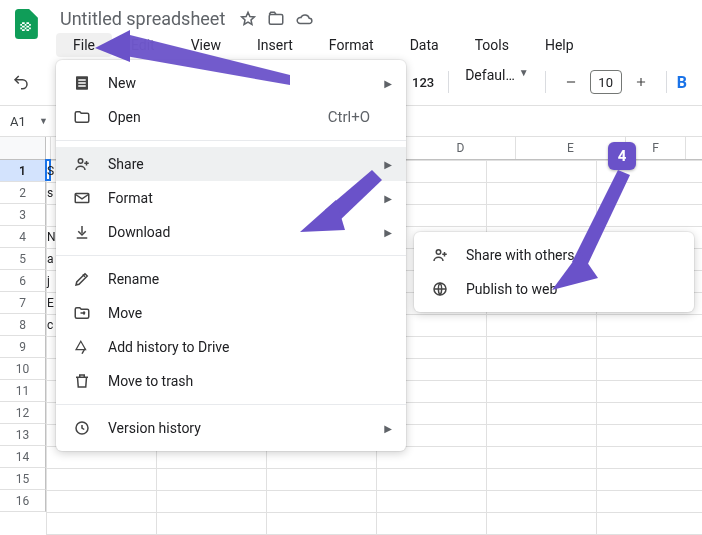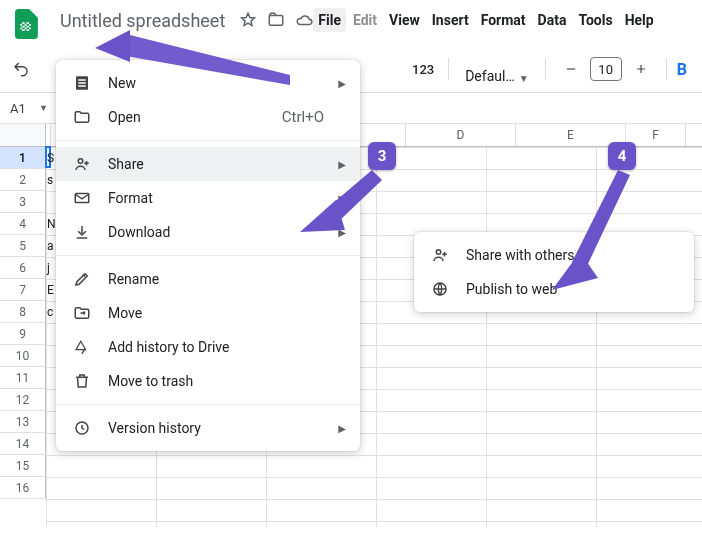--- a/index.html
+++ b/index.html
@@ -20,55 +20,54 @@
     align-items: flex-start;
     padding: 6px 8px 0 8px;
     gap: 8px;
   }
   .app-icon {
     width: 40px; height: 40px;
     display: flex; align-items: center; justify-content: center;
     flex: none;
   }
   .app-icon .sheet-logo { width: 26px; height: 34px; }
-  .title-stack { display:flex; flex-direction:row; gap:0; }
+  .title-stack { display:flex; flex-direction:column; gap:0; }
   .title-row { display:flex; align-items:center; gap:10px; }
   .doc-title { font-size:18px; color:#5f6368; padding:2px 4px; }
   .title-icons { display:flex; gap:10px; color:#5f6368; }
   .title-icons svg { width:18px; height:18px; }
 
   
   .menubar { display:flex; gap:2px; padding:2px 0; }
   .menu-item {
-    padding:4px 5px;
+    padding:4px 17px;
     border-radius:4px;
     font-size:14px;
     color:#202124;
     cursor:pointer;
-    font-weight:bold;
   }
   .menu-item.active { background:rgba(0,0,0,0.06); }
 
   
   .toolbar {
     display:flex;
     align-items:center;
     gap:6px;
     padding:8px 10px 8px 6px;
     border-bottom:1px solid #e0e0e0;
   }
   .tbtn {
     width:30px; height:30px;
     display:flex; align-items:center; justify-content:center;
     border-radius:4px; color:#444;
   }
   .tool-sep { width:1px; height:22px; background:#dadce0; margin:0 4px; }
   .fmt-123 { font-size:13px; font-weight:500; padding:0 4px; }
   .font-sel {
-    display:flex; align-items:flex-end; gap:4px;
+    display:flex; align-items:flex-start; gap:4px;
     font-size:14px; padding:0 6px; height:30px;
     color:#202124;
   }
   .font-sel .arrow { font-size:10px; color:#5f6368; }
   .size-group { display:flex; align-items:center; gap:4px; }
   .size-box {
     width:32px; height:24px;
     border:1px solid #747775;
     border-radius:4px;
     display:flex; align-items:center; justify-content:center;
@@ -152,21 +151,21 @@
   .menu-panel .mi:hover, .menu-panel .mi.hover { background:#eef0f1; }
   .menu-panel .mi .ic { width:20px; height:20px; color:#444; display:flex;align-items:center;justify-content:center;}
   .menu-panel .mi .shortcut {
     position:absolute; right:36px; color:#5f6368; font-size:15px;
   }
   .menu-panel .mi .sub-arrow {
     position:absolute; right:14px; color:#5f6368; font-size:10px;
   }
   .menu-panel .sep { height:1px; background:#e8eaed; margin:6px 0; }
 
-  #file-menu { left:56px; top:60px; width:304px; }
+  #file-menu { left:56px; top:60px; width:350px; }
   #share-menu { left:414px; top:232px; width:280px; }
 
   
   .anno { position:absolute; z-index:50; pointer-events:none; }
   .badge {
     position:absolute;
     width:28px; height:28px;
     border-radius:6px;
     background:#6a52c9;
     color:#fff;

